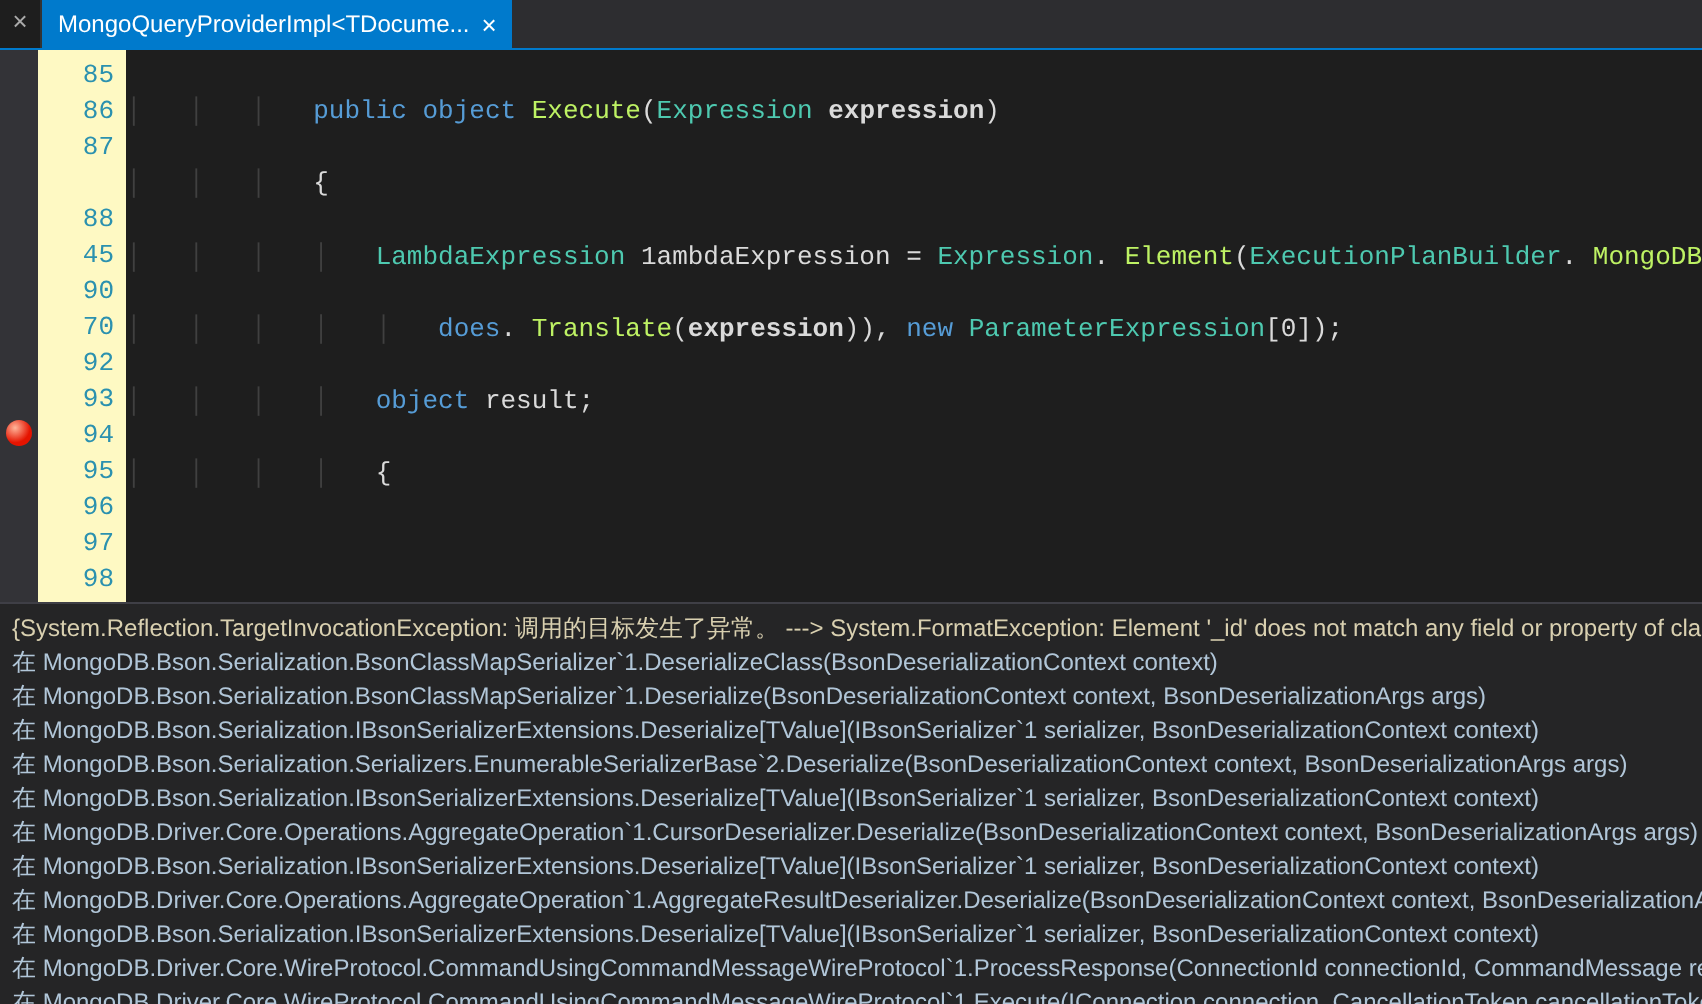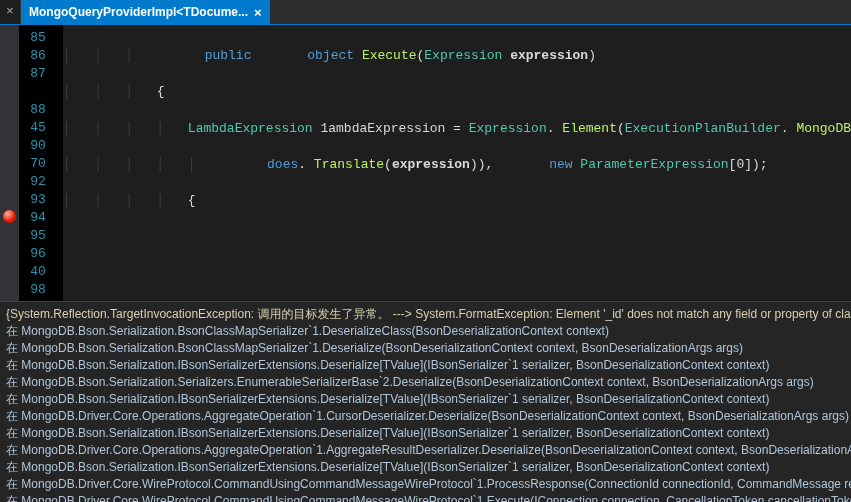--- a/index.html
+++ b/index.html
@@ -28,21 +28,20 @@
   }
   .tab {
     background: #007acc;
     color: #fff;
     display: flex;
     align-items: center;
     padding: 0 8px;
     font-size: 12px;
     font-family: "Segoe UI", Arial, sans-serif;
     gap: 6px;
-    font-weight: bold;
   }
   .tab-close {
     cursor: pointer;
     font-size: 13px;
     line-height: 1;
   }
   .tab-x-left {
     background: #1e1e1e;
     color: #aaa;
     width: 20px;
@@ -67,38 +66,38 @@
   .bp {
     position: absolute;
     left: 3px;
     width: 13px;
     height: 13px;
     border-radius: 50%;
     background: radial-gradient(circle at 35% 30%, #ffb59a, #e51400 60%);
   }
   .gutter {
     width: 40px;
-    background: #000000;
+    background: #fef9c3;
     color: #2b91af;
-    text-align: center;
+    text-align: right;
     padding-right: 6px;
     padding-top: 4px;
   }
   .gutter div { height: 18px; }
   .code {
     flex: 1;
     padding-top: 4px;
     white-space: pre;
     color: #dadada;
   }
   .codeline { height: 18px; }
   .indent-guide {
     color: #404040;
   }
-  .kw { color: #569cd6; margin-left: 48px; }
+  .kw { color: #569cd6; }
   .type { color: #4ec9b0; }
   .method { color: #bef264; }
   .param { font-weight: bold; }
   
   .output {
     background: #252526;
     color: #b1c6d8;
     font-family: "Segoe UI", "Microsoft YaHei", Arial, sans-serif;
     font-size: 12px;
     padding: 4px 6px 0 6px;
@@ -134,28 +133,29 @@
         <div></div>
         <div>88</div>
         <div>45</div>
         <div>90</div>
         <div>70</div>
         <div>92</div>
         <div>93</div>
         <div>94</div>
         <div>95</div>
         <div>96</div>
-        <div>40</div>
+        <div>97</div>
         <div>98</div>
       </div>
     <div class="code">
 <div class="codeline"><span class="indent-guide">│   │   │   </span><span class="kw">public</span> <span class="kw">object</span> <span class="method">Execute</span><span>(</span><span class="type">Expression</span> <span class="param">expression</span><span>)</span></div>
 <div class="codeline"><span class="indent-guide">│   │   │   </span><span>{</span></div>
 <div class="codeline"><span class="indent-guide">│   │   │   │   </span><span class="type">LambdaExpression</span> <span>1ambdaExpression = </span><span class="type">Expression</span><span>. </span><span class="method">Element</span><span>(</span><span class="type">ExecutionPlanBuilder</span><span>. </span><span class="method">MongoDB</span></div>
 <div class="codeline"><span class="indent-guide">│   │   │   │   │   </span><span class="kw">does</span><span>. </span><span class="method">Translate</span><span>(</span><span class="param">expression</span><span>)), </span><span class="kw">new</span><span> </span><span class="type">ParameterExpression</span><span>[0]);</span></div>
+<div class="codeline"><span class="indent-guide">│   │   │   │   </span><span class="kw">object</span><span> result;</span></div>
 <div class="codeline"><span class="indent-guide">│   │   │   │   </span><span>{</span></div>
 <div class="codeline"></div>
 
 
 
 
 
 
 
     </div>

